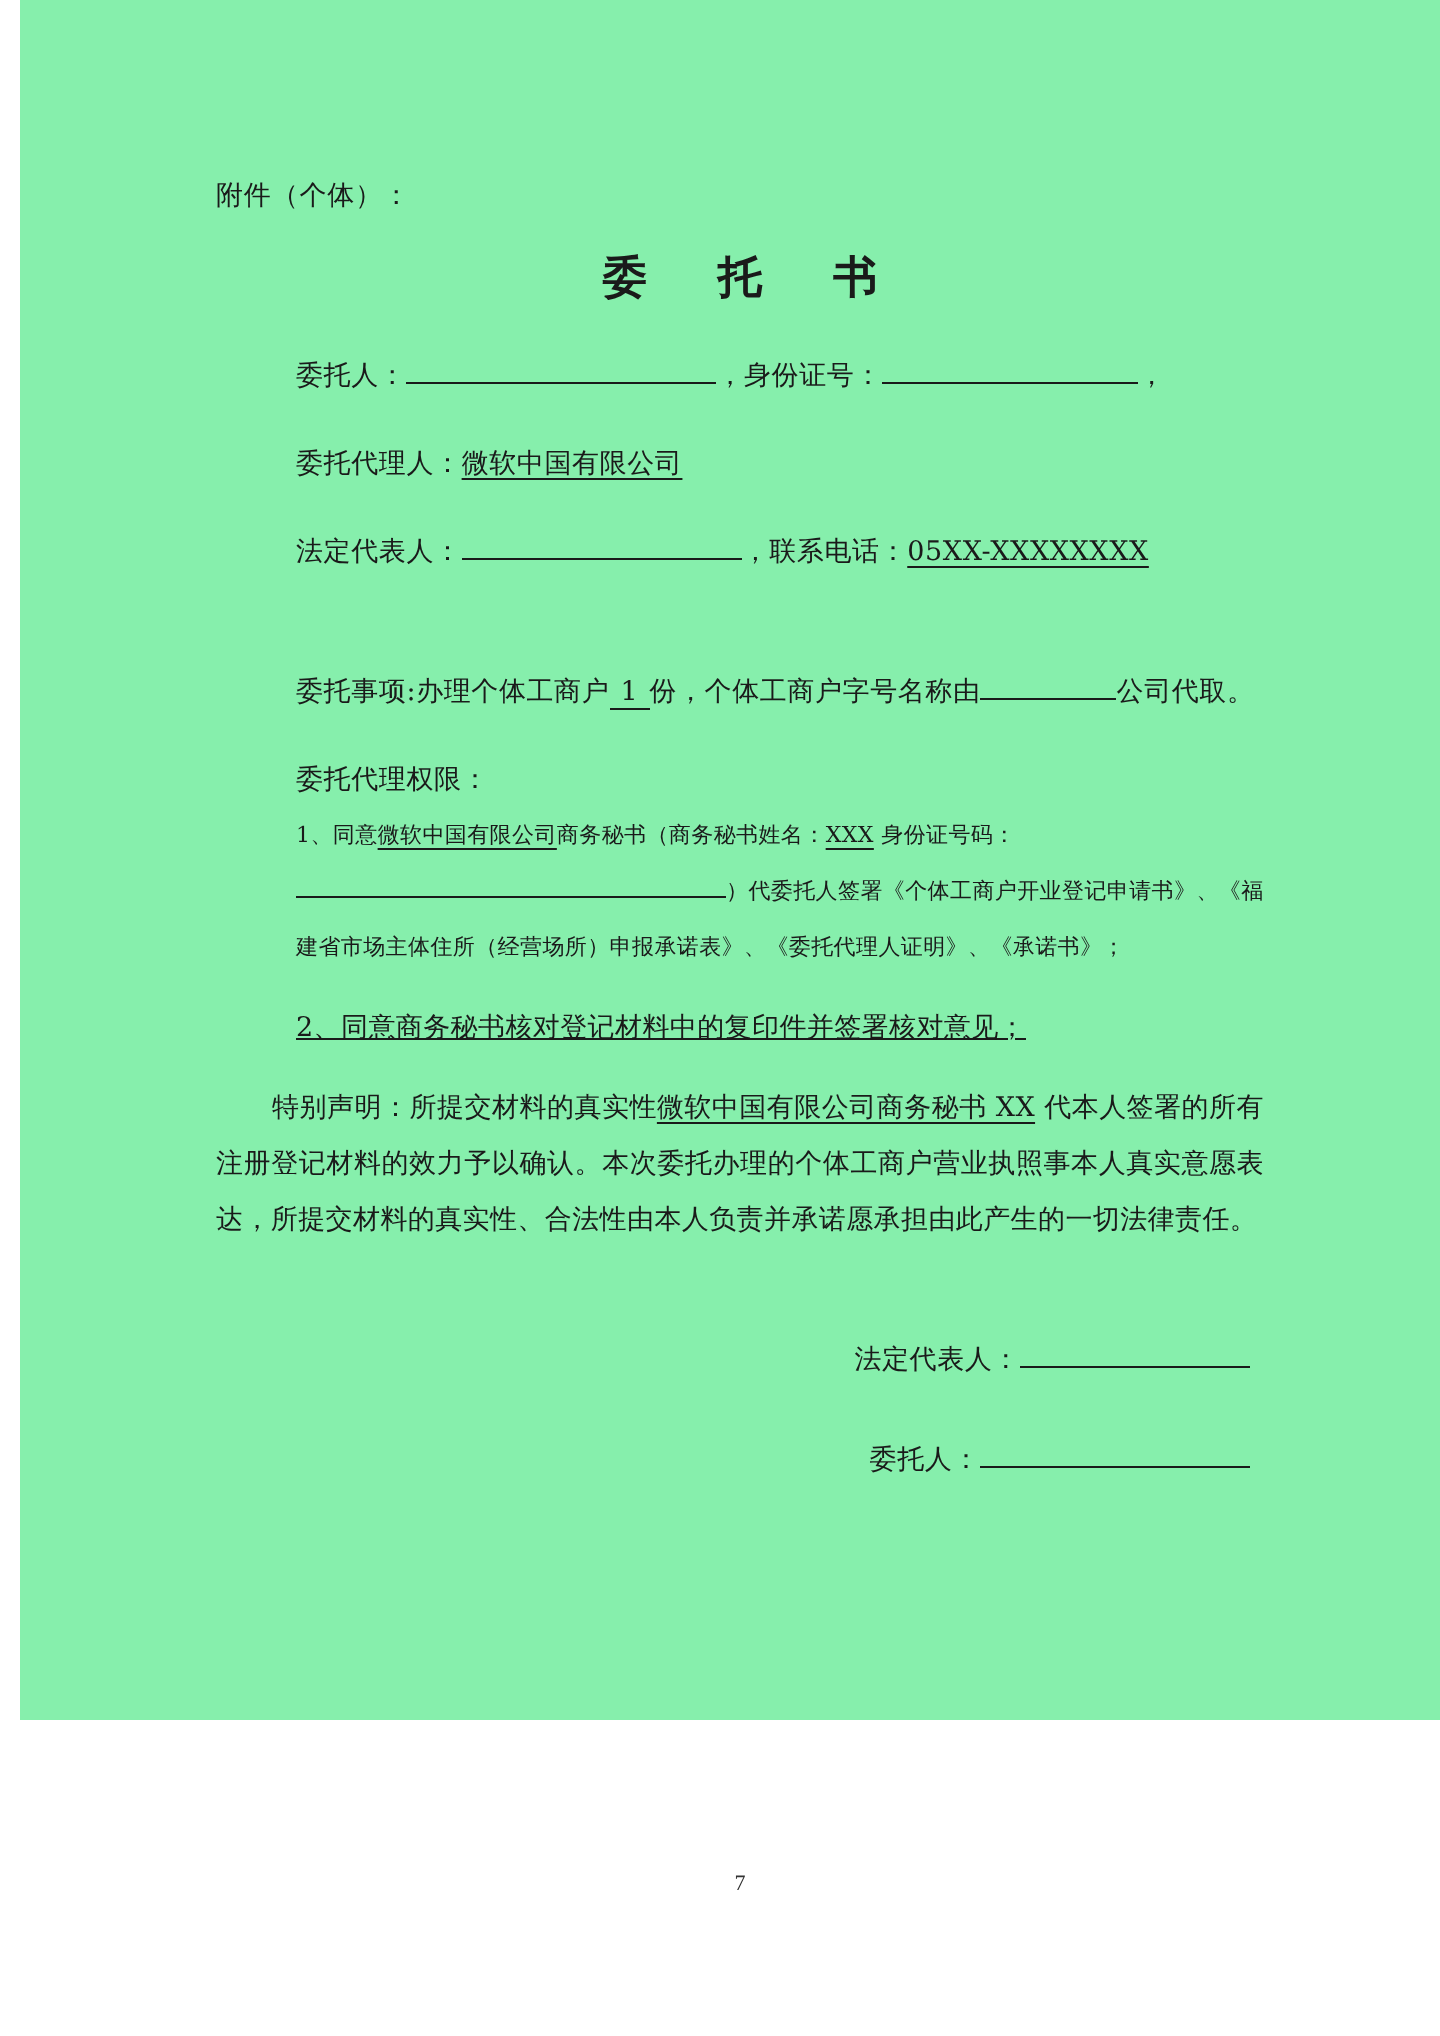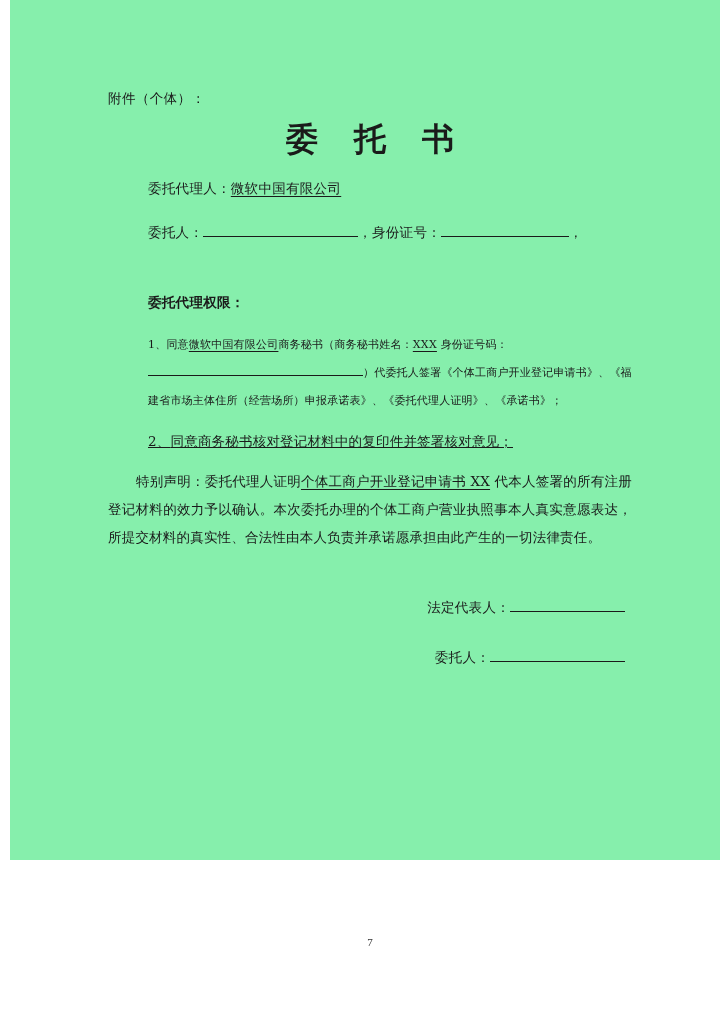--- a/index.html
+++ b/index.html
@@ -31,40 +31,38 @@
   }
 
   
   .attach-line {
     font-size: 13.5px;
     line-height: 20px;
     letter-spacing: 0.4px;
     margin: 0 0 14px 0;
   }
   .doc-title {
-    font-size: 32px;
+    font-size: 22px;
     font-weight: bold;
     text-align: center;
     letter-spacing: 14px;
     margin: 0 0 22px 0;
     padding-left: 14px;
     line-height: 34px;
-    font-family: Liberation Serif, serif;
   }
   .body-line {
     font-size: 13.5px;
     line-height: 20px;
     letter-spacing: 0.3px;
     margin: 0 0 24px 0;
     padding-left: 40px;
     white-space: nowrap;
   }
   .body-line.tight {
-    margin-bottom: 19px;
-    font-weight: bold;
+    margin-bottom: 4px;
   }
   .gap-line {
     height: 26px;
   }
 
   
   .item-line {
     font-size: 13.5px;
     line-height: 28px;
     letter-spacing: 0.2px;
@@ -150,46 +148,52 @@
 <body>
 
 <div class="page">
   <div class="content">
 
     <p class="attach-line">附件（个体）：</p>
 
     <h1 class="doc-title">委 托 书</h1>
 
     <p class="body-line">
+      <span>委托人：</span><span class="ul u-w155"></span><span>，身份证号：</span><span class="ul u-w128"></span><span>，</span>
+    </p>
+
+    <p class="body-line">
       <span>委托代理人：</span><span class="ul-text">微软中国有限公司</span>
     </p>
 
     <p class="body-line">
-      <span>委托人：</span><span class="ul u-w155"></span><span>，身份证号：</span><span class="ul u-w128"></span><span>，</span>
-    </p>
-
+      <span>法定代表人：</span><span class="ul u-w140"></span><span>，联系电话：</span><span class="ul-text">05XX-XXXXXXXX</span>
+    </p>
 
     <div class="gap-line"></div>
 
+    <p class="body-line">
+      <span>委托事项:</span><span>办理个体工商户</span><span class="num-slot">1</span><span>份，个体工商户字号名称由</span><span class="ul u-w68"></span><span>公司代取。</span>
+    </p>
 
     <p class="body-line tight">委托代理权限：</p>
 
     <p class="item-wrap">
       <span>1、</span><span>同意</span><span class="ul-text">微软中国有限公司</span><span>商务秘书（商务秘书姓名：</span><span class="ul-text">XXX</span>&nbsp;<span>身份证号码：</span><br><span class="ul u-w215"></span><span>）代委托人签署《个体工商户开业登记申请书》、《福建省市场主体住所（经营场所）申报承诺表》、《委托代理人证明》、《承诺书》；</span>
     </p>
 
     <p class="item-line">
       <span>2、</span><span>同意商务秘书核对登记材料中的复印件并签署核对意见；</span>
     </p>
 
 
 
 
     <p class="para">
-      <span>特别声明：</span><span>委托代理人证明</span><span class="ul-text">个体工商户开业登记申请书 XX</span>&nbsp;<span>代本人签署的所有注册登记材料的效力予以确认。本次委托办理的个体工商户营业执照事本人真实意愿表达，所提交材料的真实性、合法性由本人负责并承诺愿承担由此产生的一切法律责任。</span>
+      <span>特别声明：</span><span>所提交材料的真实性</span><span class="ul-text">微软中国有限公司商务秘书 XX</span>&nbsp;<span>代本人签署的所有注册登记材料的效力予以确认。本次委托办理的个体工商户营业执照事本人真实意愿表达，所提交材料的真实性、合法性由本人负责并承诺愿承担由此产生的一切法律责任。</span>
     </p>
 
     <div class="sig-block">
       <p class="sig-row">
         <span class="sig-label">法定代表人：</span><span class="ul u-w115"></span>
       </p>
       <p class="sig-row">
         <span class="sig-label">委托人：</span><span class="ul u-w135"></span>
       </p>
     </div>

